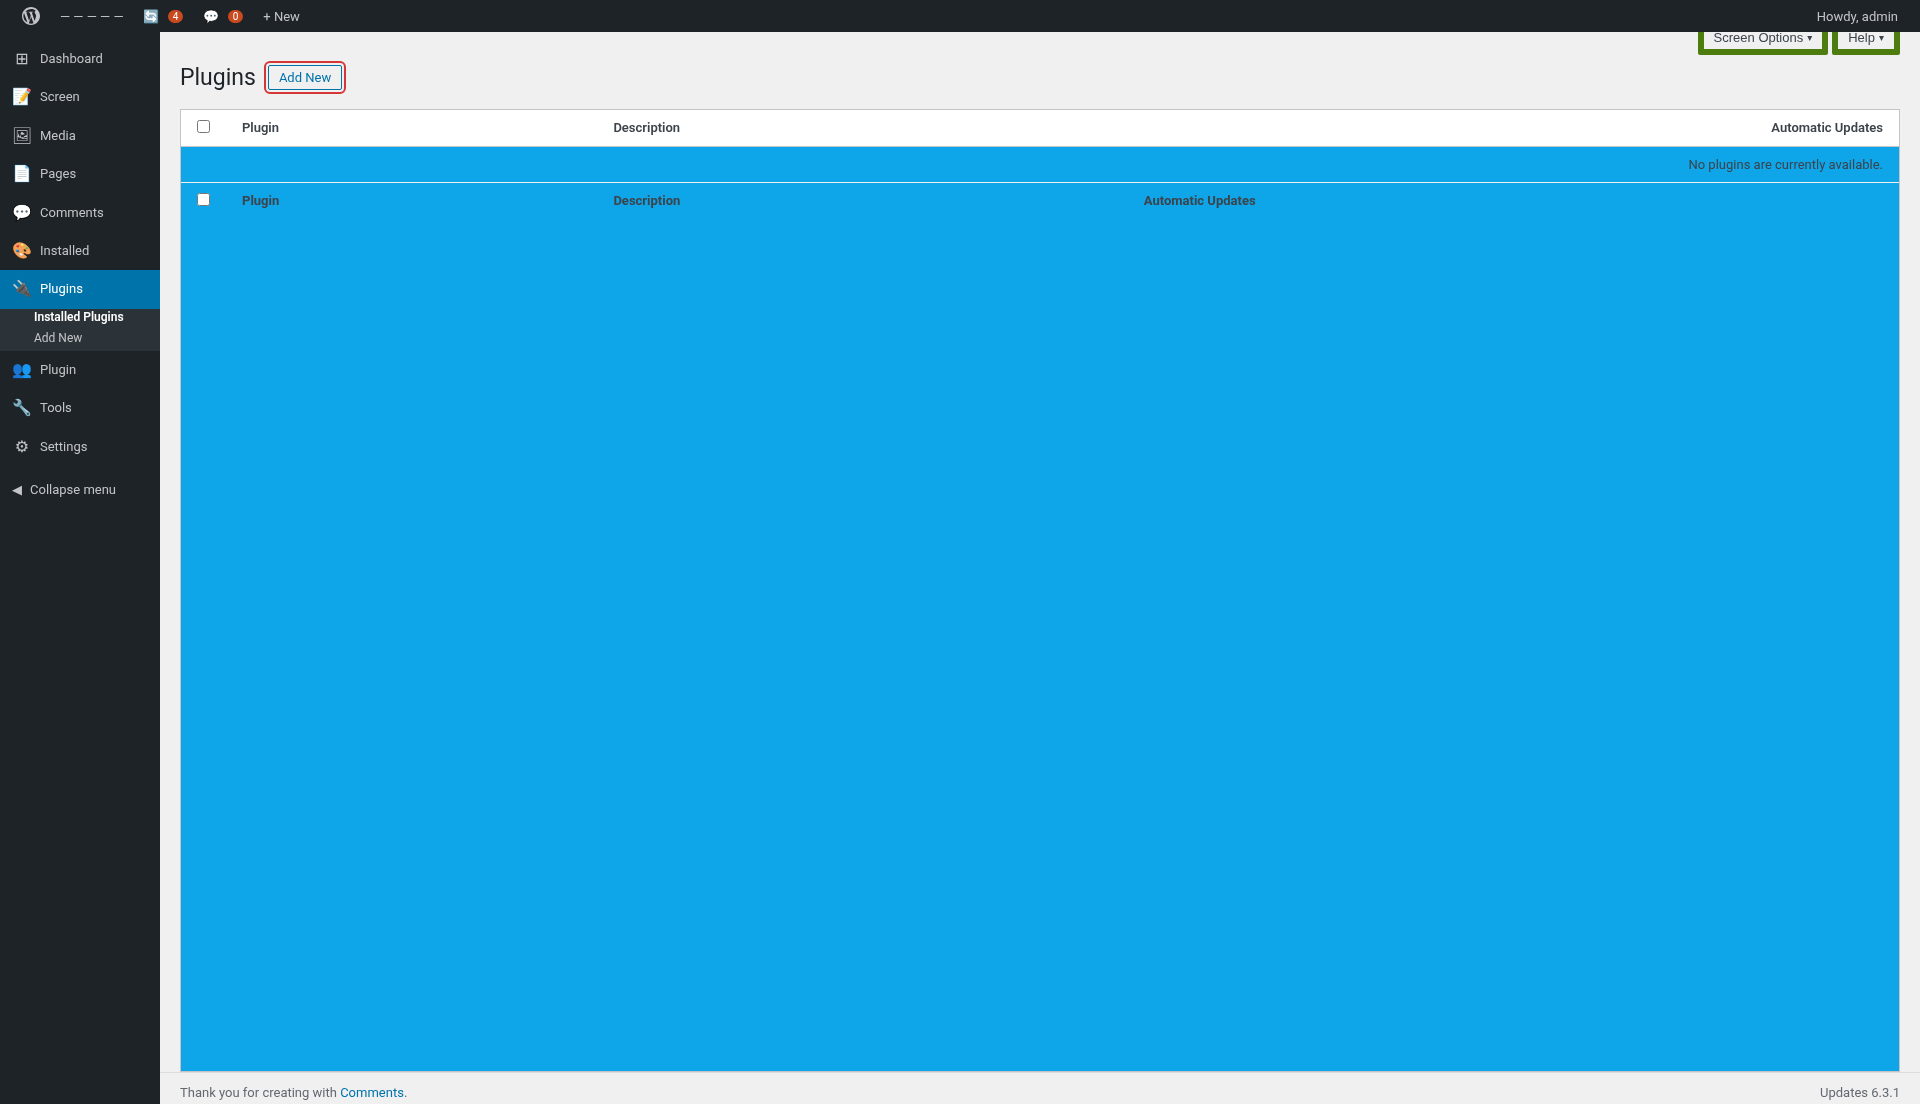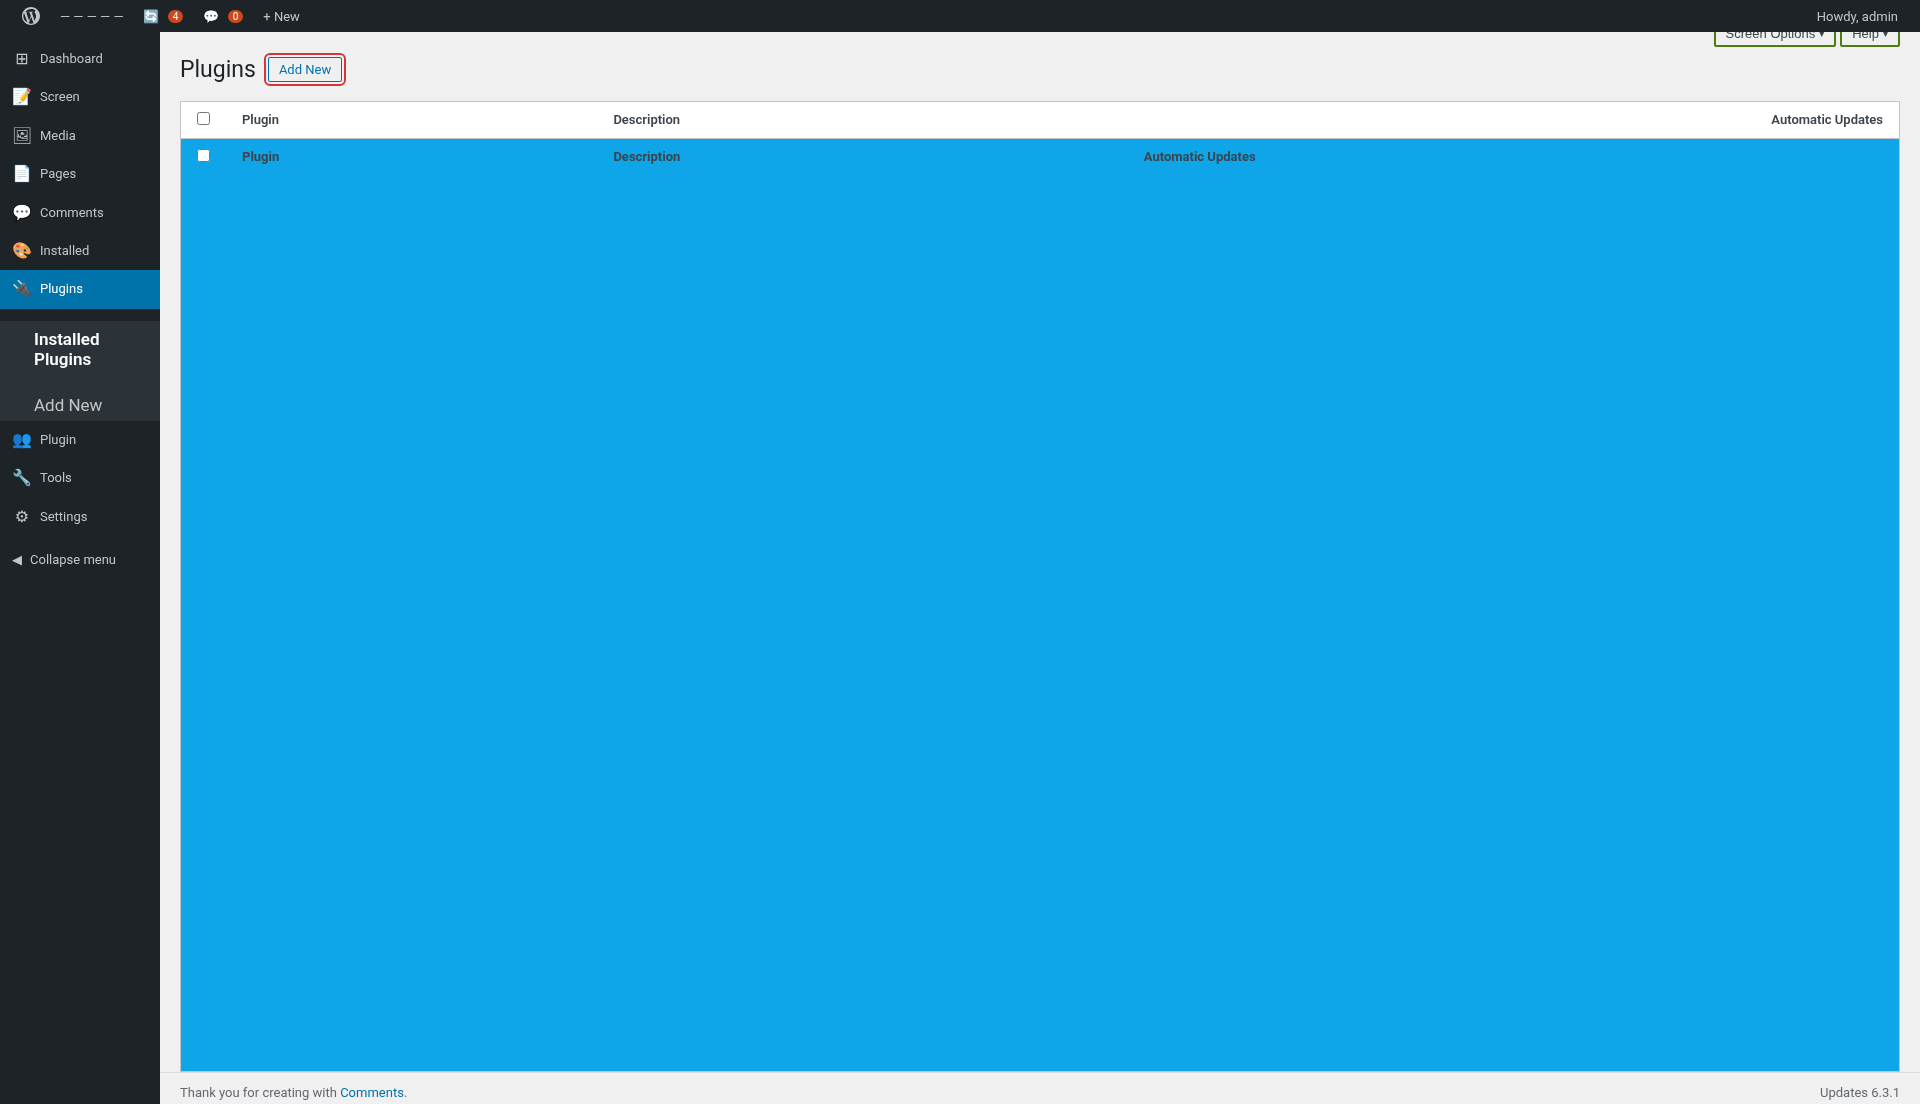--- a/index.html
+++ b/index.html
@@ -72,26 +72,25 @@
       color: #c3c4c7;
       cursor: pointer;
       font-size: 13px;
       line-height: 1.4;
       position: relative;
     }
     .menu-item.current { background: #0073aa; color: #fff; }
     .menu-item .menu-icon { font-size: 16px; width: 20px; text-align: center; }
     .submenu { background: #2c3338; }
     .submenu .sub-item {
-      padding: 8px 12px 6px 34px;
-      color: #c3c4c7;
-      cursor: pointer;
-      font-size: 17px;
+      padding: 1px 12px 6px 34px;
+      color: #c3c4c7;
+      cursor: pointer;
+      font-size: 12px;
       display: block;
-      margin-top: 12px;
     }
     .submenu .sub-item.current-sub { color: #fff; font-weight: 600; }
 
     .collapse-menu {
       display: flex;
       align-items: center;
       gap: 8px;
       padding: 8px 12px;
       color: #c3c4c7;
       cursor: pointer;
@@ -112,21 +111,21 @@
     
     .top-bar {
       display: flex;
       justify-content: flex-end;
       align-items: center;
       gap: 4px;
       margin-bottom: 8px;
     }
     .screen-meta-button {
       background: #f0f0f1;
-      border: 2px solid #4d7c0f;
+      border: 6px solid #4d7c0f;
       color: #3c434a;
       padding: 4px 10px;
       font-size: 13px;
       cursor: pointer;
       border-radius: 2px;
       display: flex;
       align-items: center;
       gap: 4px;
     }
 
@@ -318,20 +317,23 @@
         <tr>
           <th class="cb-col check-col">
             <input type="checkbox" style="">
           </th>
           <th>Plugin</th>
           <th>Description</th>
           <th>Automatic Updates</th>
         </tr>
       </thead>
       <tbody>
+        <tr class="no-items">
+          <td colspan="4">No plugins are currently available.</td>
+        </tr>
         <tr>
           <th class="cb-col check-col">
             <input type="checkbox" style="">
           </th>
           <th>Plugin</th>
           <th>Description</th>
           <th>Automatic Updates</th>
         </tr>
       </tbody>
     </table>

